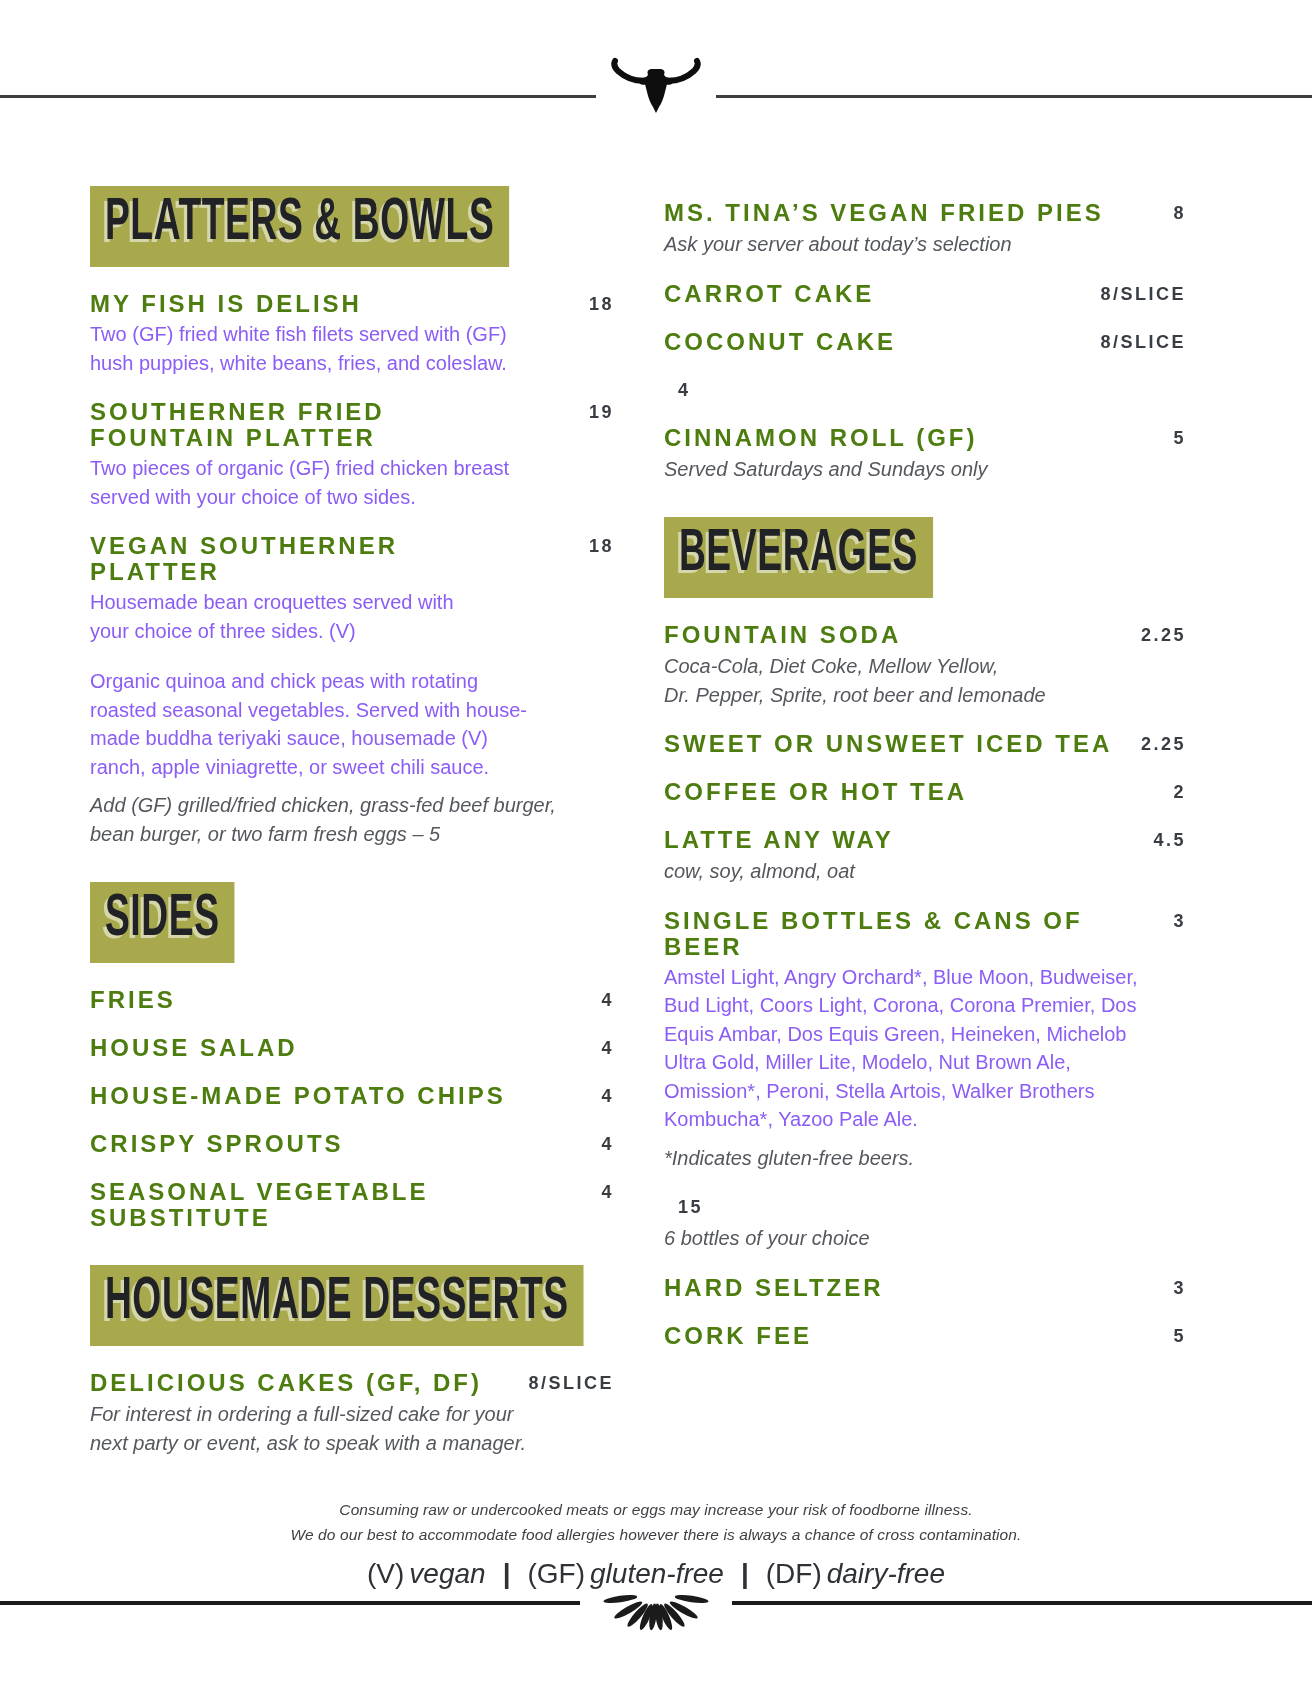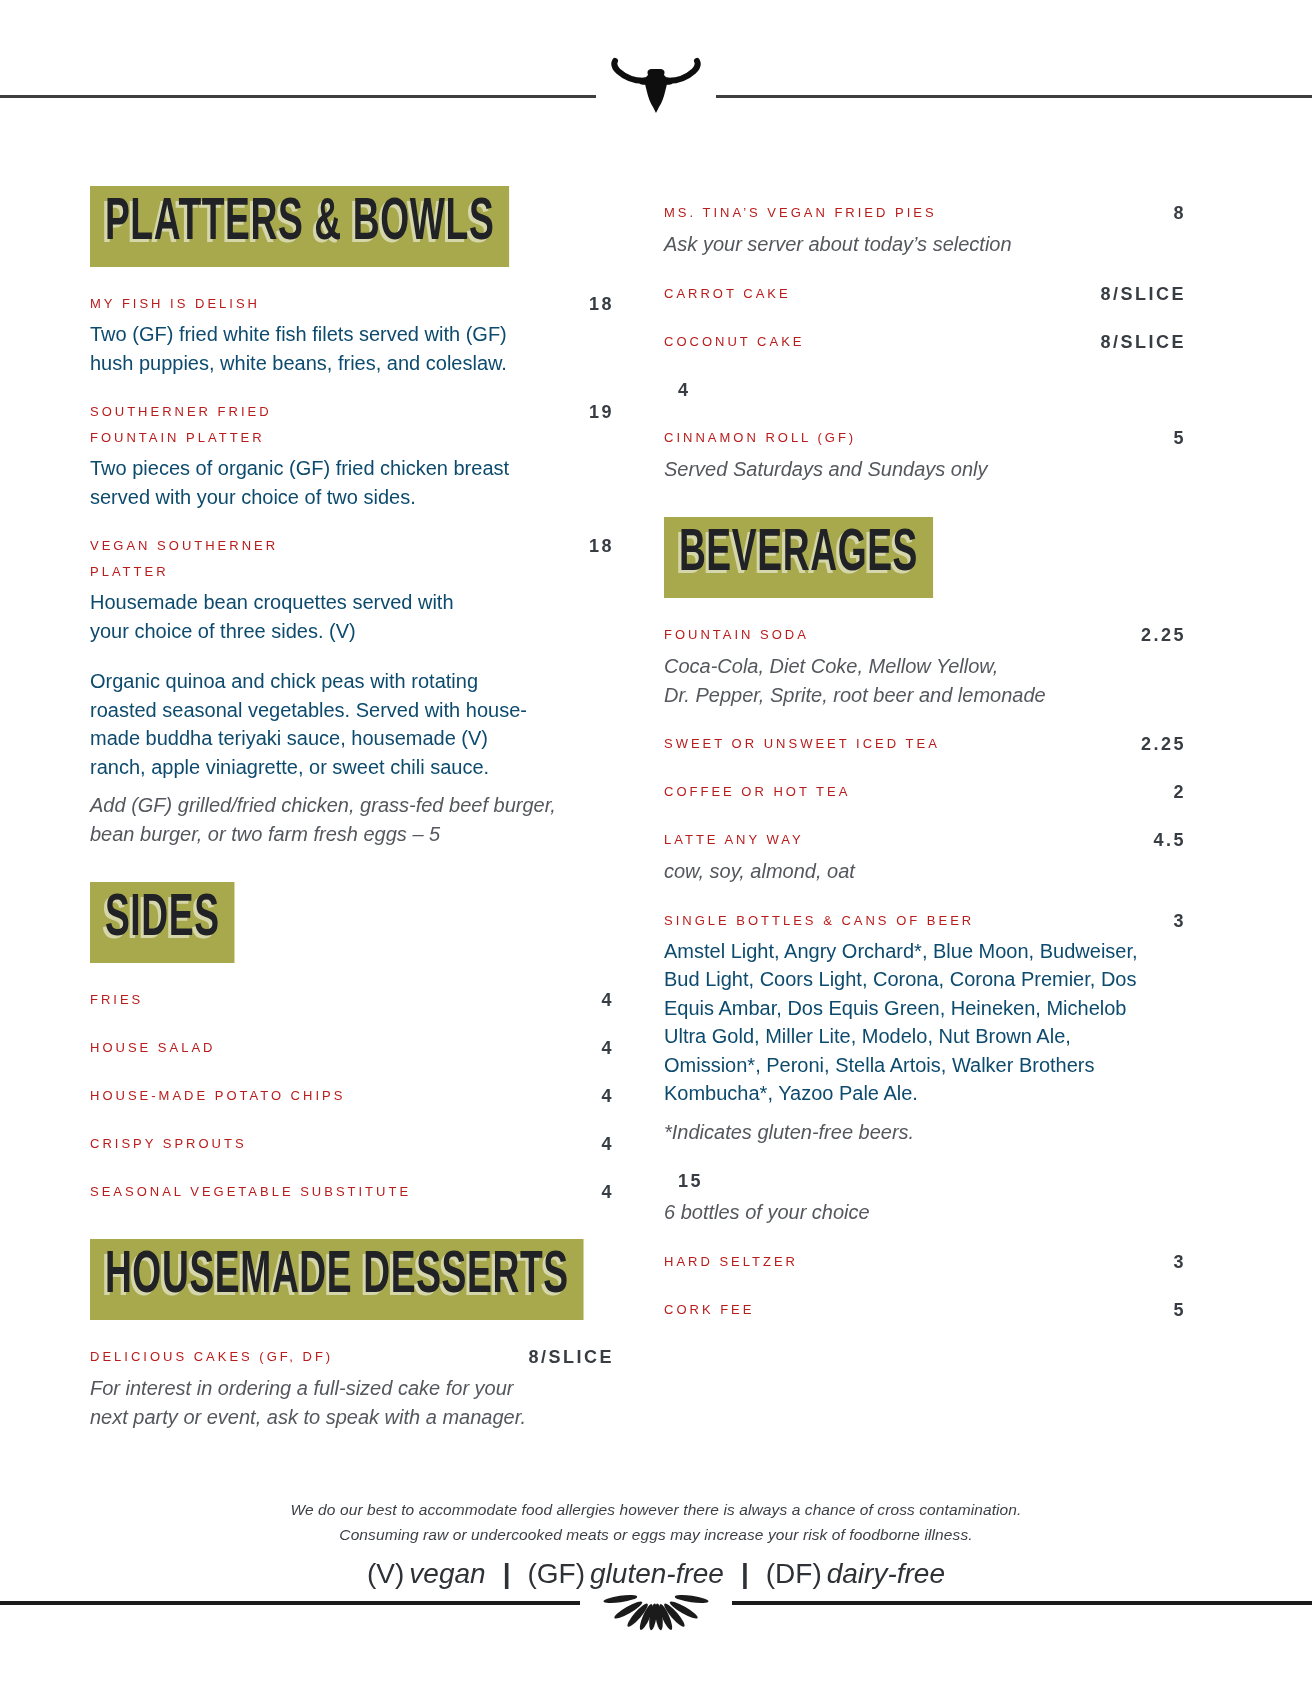--- a/index.html
+++ b/index.html
@@ -26,25 +26,25 @@
     transform:scale(0.62,1);transform-origin:left center;
     margin:34px 0 24px 0;}
   .sec.first{margin-top:0;}
   .sec-t{font-size:60px;font-weight:700;color:#212226;letter-spacing:1px;
     text-shadow:-5px 3px 0 rgba(255,255,255,0.52);}
 
   
   .item{margin-bottom:22px;}
   .item.mt{margin-top:14px;}
   .row{display:flex;justify-content:space-between;align-items:flex-start;}
-  .nm{font-size:13px;font-weight:400;letter-spacing:3px;color:#b91c1c;
+  .nm{font-size:24px;font-weight:700;letter-spacing:3px;color:#4d7c0f;
     line-height:26px;white-space:pre-line;}
   .pr{font-size:18px;font-weight:700;letter-spacing:2.5px;color:#383d43;
     line-height:26px;margin-left:14px;flex-shrink:0;}
-  .desc{font-size:20px;line-height:28.5px;color:#0c4a6e;margin-top:3px;white-space:pre-line;}
+  .desc{font-size:20px;line-height:28.5px;color:#8b5cf6;margin-top:3px;white-space:pre-line;}
   .desc.gapped{margin-top:17px;}
   .note{font-size:20px;line-height:28.5px;color:#54575d;margin-top:4px;
     font-style:italic;white-space:pre-line;}
   .desc + .note{margin-top:10px;}
 
   
   .footer{position:absolute;top:1497px;left:0;width:100%;text-align:center;z-index:1;}
   .disc{font-style:italic;font-size:15.5px;line-height:25px;color:#3c3f44;letter-spacing:.1px;}
   .legend{margin-top:11px;font-size:28px;color:#2e3136;}
   .legend .tag{font-style:normal;}
@@ -273,22 +273,22 @@
         <div class="row">
           <span class="nm">CORK FEE</span>
           <span class="pr">5</span>
         </div>
       </div>
 
     </div>
   </div>
 
   <div class="footer">
+    <div class="disc">Consuming raw or undercooked meats or eggs may increase your risk of foodborne illness.</div>
     <div class="disc">We do our best to accommodate food allergies however there is always a chance of cross contamination.</div>
-    <div class="disc">Consuming raw or undercooked meats or eggs may increase your risk of foodborne illness.</div>
     <div class="legend">
       <span class="tag">(V)</span><span class="word">vegan</span><span class="sep">|</span><span class="tag">(GF)</span><span class="word">gluten-free</span><span class="sep">|</span><span class="tag">(DF)</span><span class="word">dairy-free</span>
     </div>
   </div>
 
   <div class="bottom-rule"></div>
   <div class="orn-wrap">
     <svg width="124" height="40" viewBox="-62 -2 124 40">
       <g fill="#1b1b1b">
         <ellipse cx="0" cy="36" rx="3.2" ry="17" transform="rotate(-82)"></ellipse>

